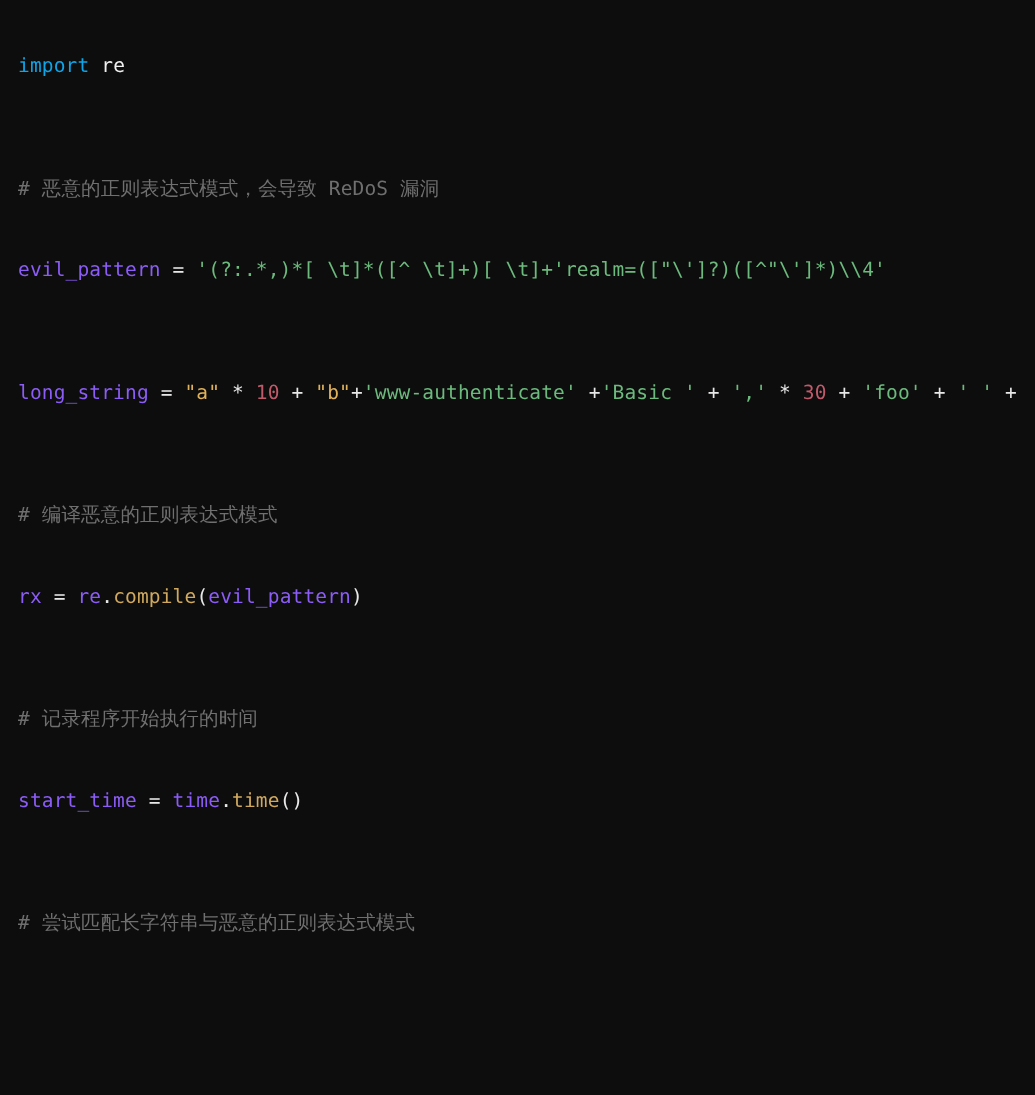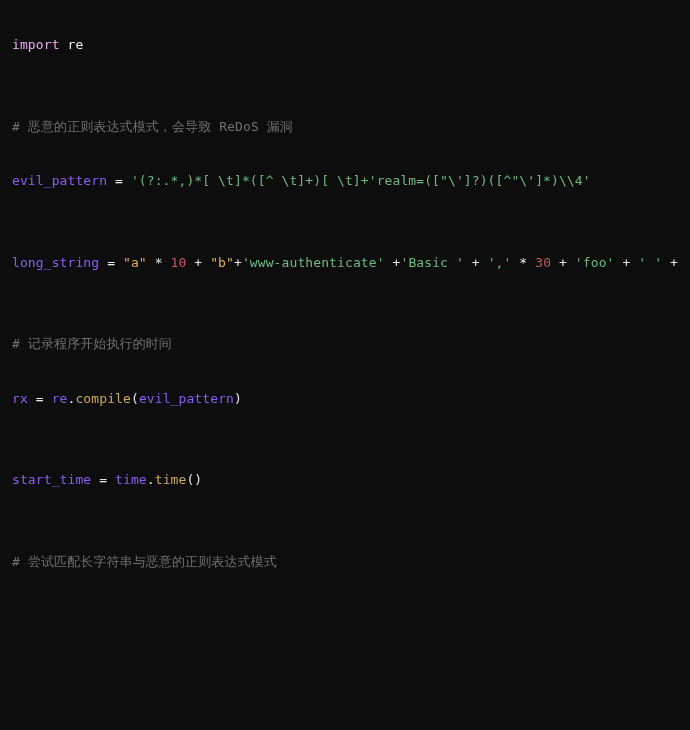--- a/index.html
+++ b/index.html
@@ -6,21 +6,21 @@
   .editor{
     font-family:Menlo,Consolas,"DejaVu Sans Mono",monospace;
     font-size:13px;
     line-height:27.2px;
     color:#e8e8e8;
     padding:4px 12px 6px 12px;
     white-space:pre;
     letter-spacing:0.1px;
     position:relative;
   }
-  .kw{color:#f0abfc}      
+  .kw{color:#0ea5e9}      
   .mod{color:#f0f0f0}     
   .cmt{color:#6f6f6f;font-style:normal}
   .nm{color:#8b5cf6}      
   .op{color:#e8e8e8}      
   .str{color:#6cba7d}     
   .str2{color:#e2b25a}    
   .num{color:#c05a6b}     
   .fn{color:#d0a95e}
   .line{display:block}
 </style>
@@ -28,23 +28,24 @@
 <body>
 
 <div class="editor">
 <span class="line"><span class="kw">import</span> <span class="mod">re</span></span>
 <span class="line"></span>
 <span class="line"><span class="cmt"># 恶意的正则表达式模式，会导致 ReDoS 漏洞</span></span>
 <span class="line"><span class="nm">evil_pattern</span><span class="op"> = </span><span class="str">'(?:.*,)*[ \t]*([^ \t]+)[ \t]+'realm=(["\']?)([^"\']*)\\4'</span></span>
 <span class="line"></span>
 <span class="line"><span class="nm">long_string</span><span class="op"> = </span><span class="str2">"a"</span><span class="op"> * </span><span class="num">10</span><span class="op"> + </span><span class="str2">"b"</span><span class="op">+</span><span class="str">'www-authenticate'</span><span class="op"> +</span><span class="str">'Basic '</span><span class="op"> + </span><span class="str">','</span><span class="op"> * </span><span class="num">30</span><span class="op"> + </span><span class="str">'foo'</span><span class="op"> + </span><span class="str">' '</span><span class="op"> +</span></span>
 <span class="line"></span>
-<span class="line"><span class="cmt"># 记录程序开始执行的时间</span></span>
+<span class="line"><span class="cmt"># 编译恶意的正则表达式模式</span></span>
 <span class="line"><span class="nm">rx</span><span class="op"> = </span><span class="nm">re</span><span class="op">.</span><span class="fn">compile</span><span class="op">(</span><span class="nm">evil_pattern</span><span class="op">)</span></span>
 <span class="line"></span>
+<span class="line"><span class="cmt"># 记录程序开始执行的时间</span></span>
 <span class="line"><span class="nm">start_time</span><span class="op"> = </span><span class="nm">time</span><span class="op">.</span><span class="fn">time</span><span class="op">()</span></span>
 <span class="line"></span>
 <span class="line"><span class="cmt"># 尝试匹配长字符串与恶意的正则表达式模式</span></span>
 
 <span class="line"></span>
 
 
 <span class="line"></span>
 
 

